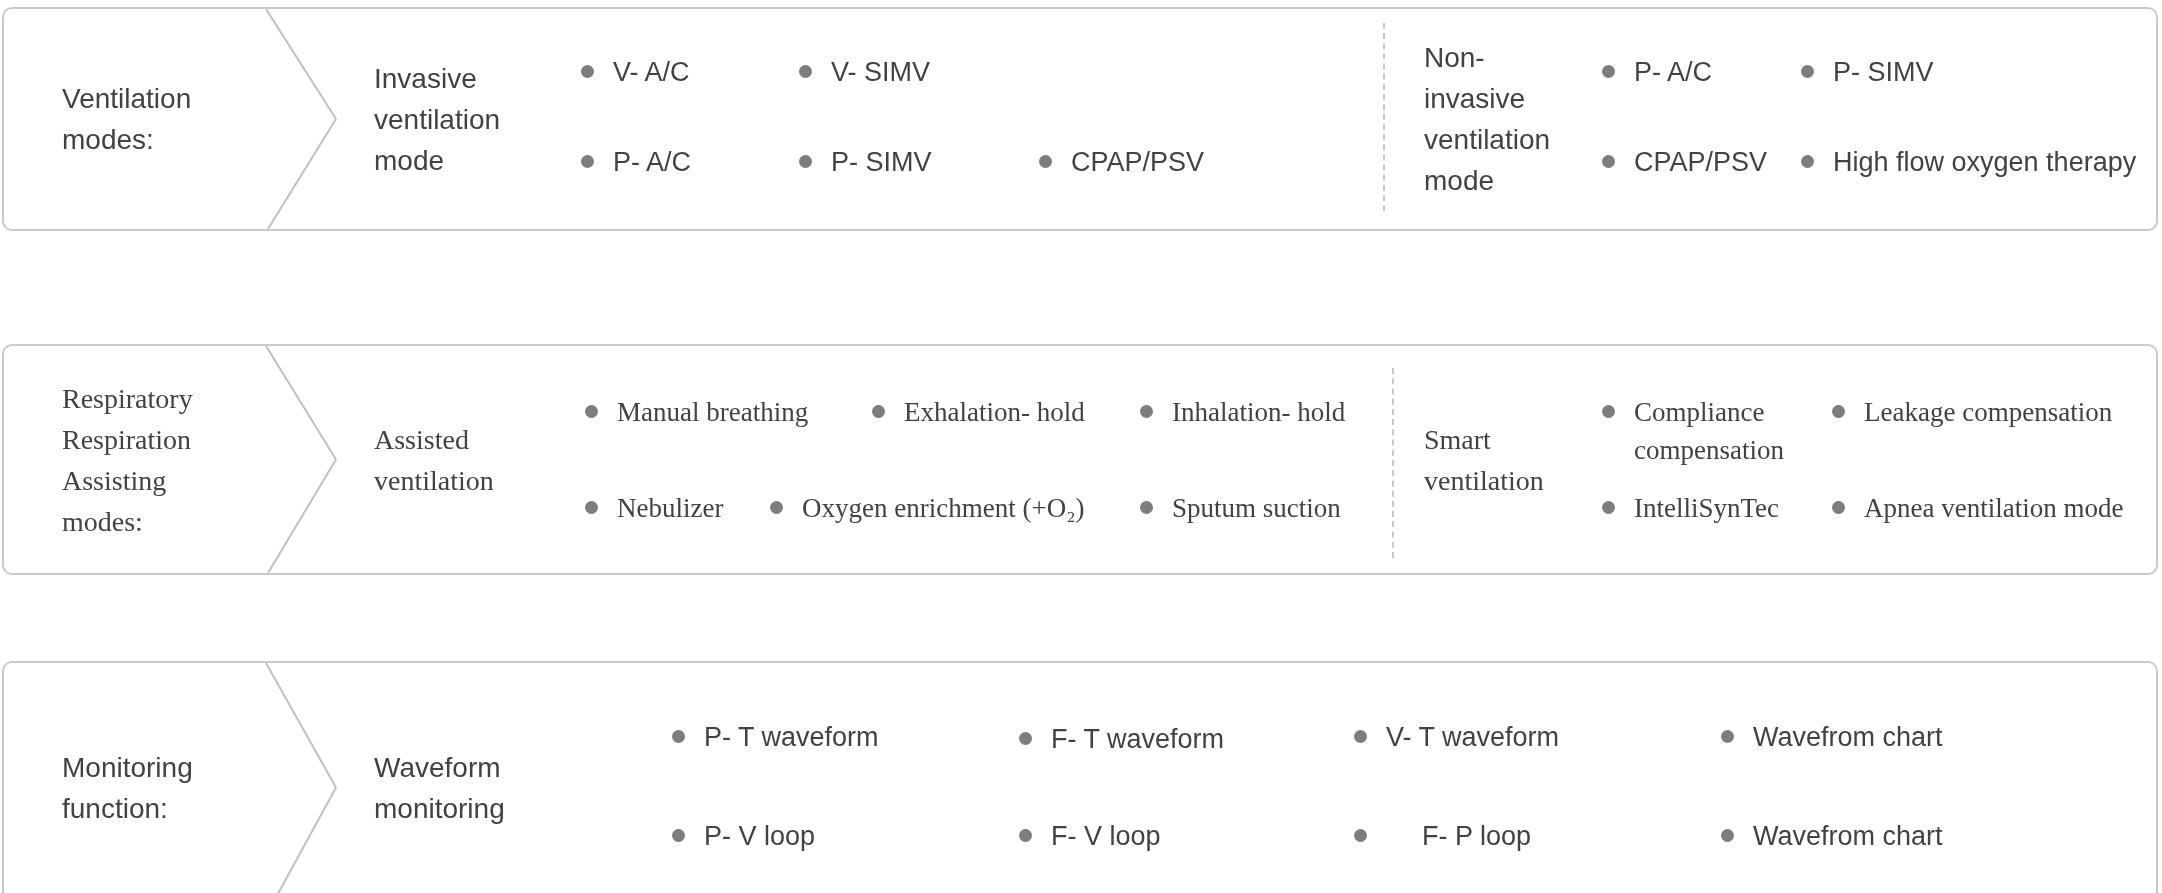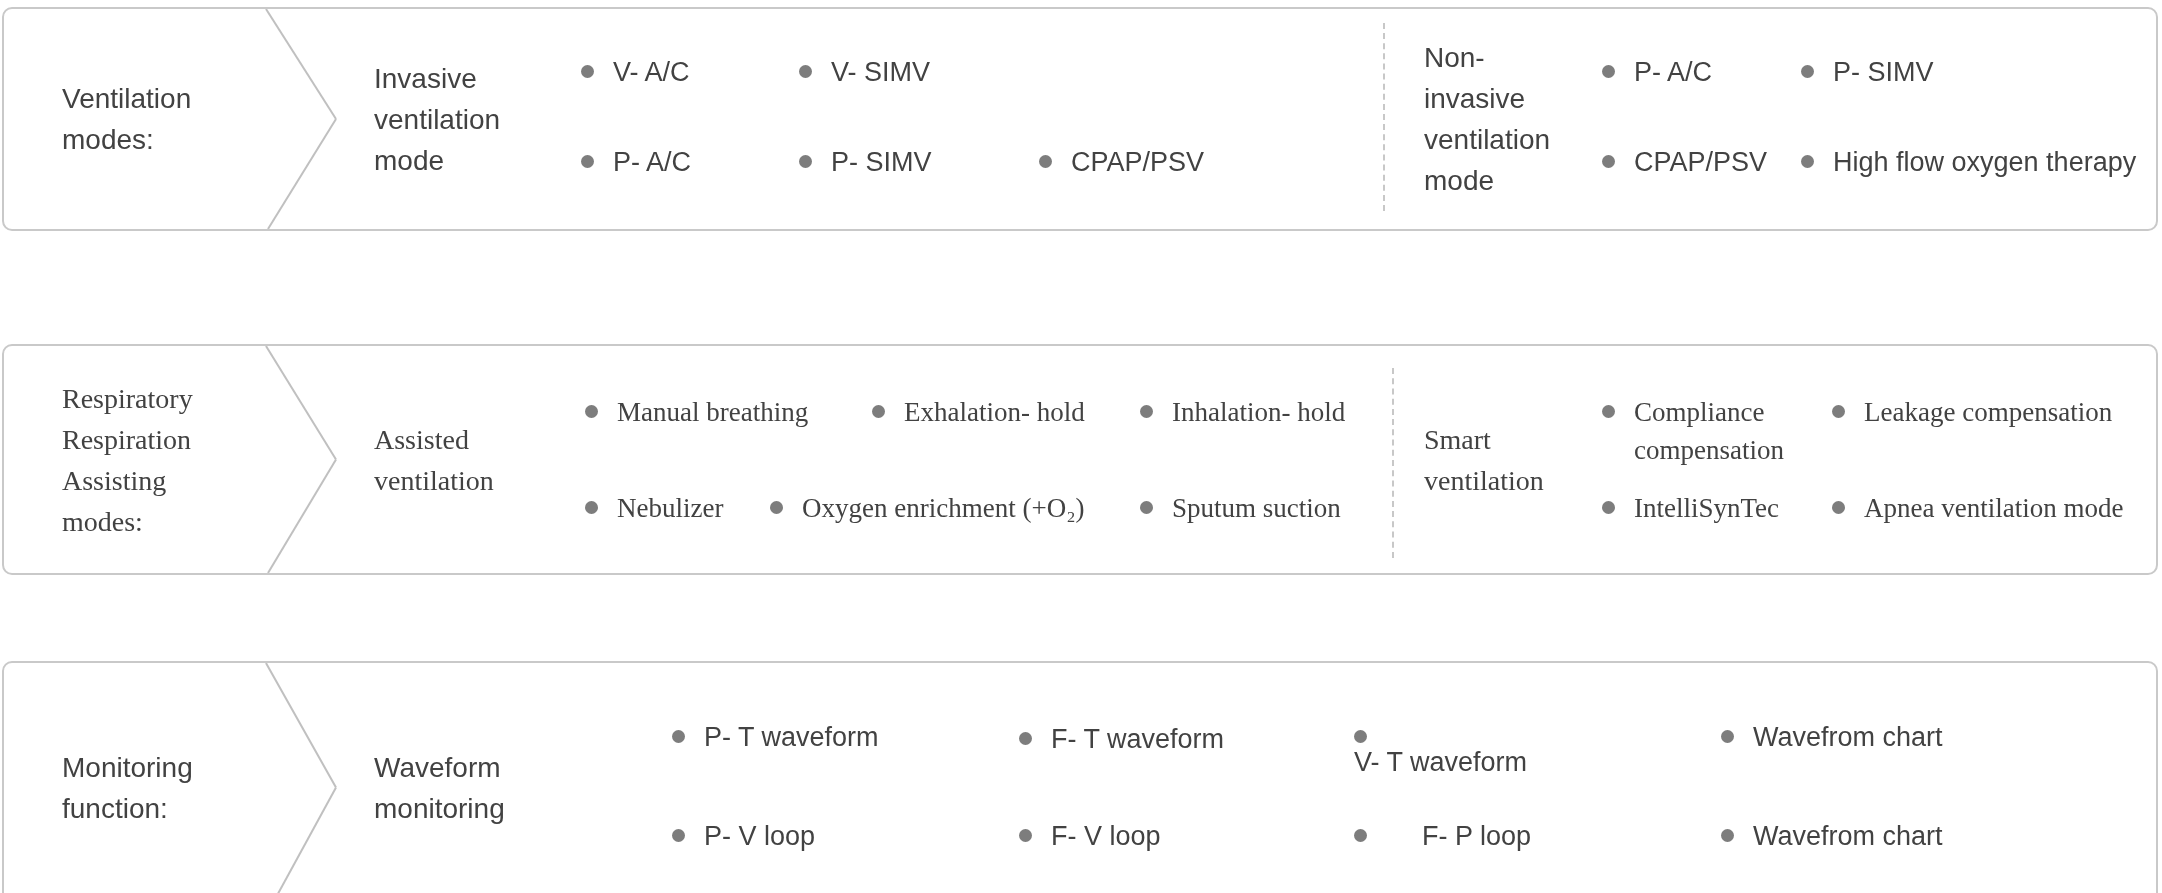--- a/index.html
+++ b/index.html
@@ -191,21 +191,21 @@
   </div>
 
   <div class="bullet" style="left:668px;top:55px;">
     <span class="dot"></span>
     <span class="bullet-text">P- T waveform</span>
   </div>
   <div class="bullet" style="left:1015px;top:57px;">
     <span class="dot"></span>
     <span class="bullet-text">F- T waveform</span>
   </div>
-  <div class="bullet" style="left:1350px;top:55px;flex-direction:column;">
+  <div class="bullet" style="left:1350px;top:55px;">
     <span class="dot"></span>
     <span class="bullet-text">V- T waveform</span>
   </div>
   <div class="bullet" style="left:1717px;top:55px;">
     <span class="dot"></span>
     <span class="bullet-text">Wavefrom chart</span>
   </div>
   <div class="bullet" style="left:668px;top:154px;">
     <span class="dot"></span>
     <span class="bullet-text">P- V loop</span>

